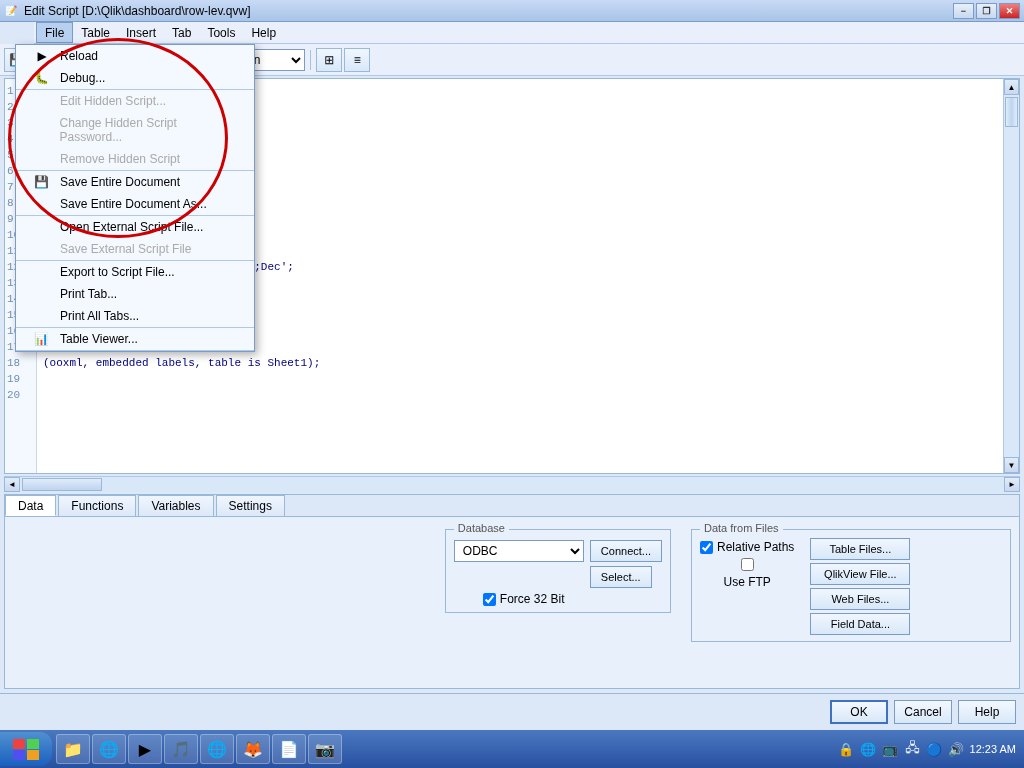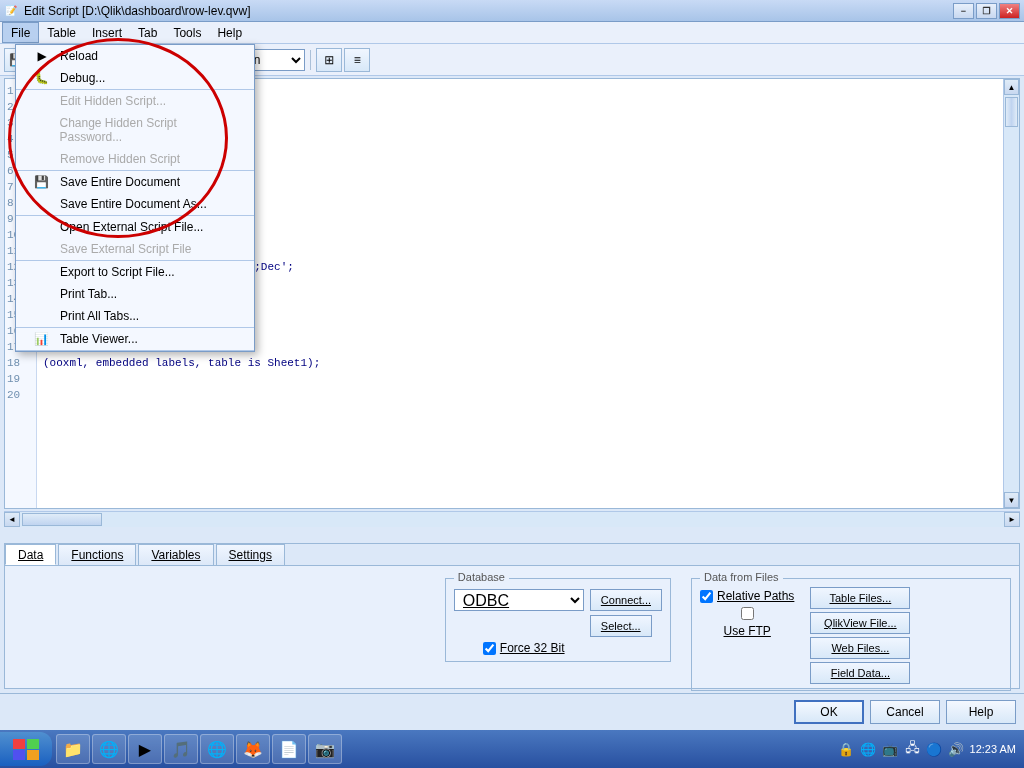--- a/index.html
+++ b/index.html
@@ -57,20 +57,21 @@
     .title-btn.close { background: linear-gradient(to bottom, #f08080, #cc2222); color: white; }
 
     
     .menu-bar {
       background: #eaf0fb;
       height: 22px;
       display: flex;
       align-items: center;
       border-bottom: 1px solid #b0c8e8;
       padding: 0 2px;
+      margin-left: 34px;
     }
     .menu-item {
       padding: 2px 8px;
       cursor: pointer;
       font-size: 12px;
       color: #000;
       height: 100%;
       display: flex;
       align-items: center;
     }
@@ -191,23 +192,22 @@
       border-top: 1px solid #b0c8e8;
       display: flex;
       flex-direction: row;
       margin: 0 4px;
     }
 
     
     .bottom-panel {
       background: #e8f0fc;
       border: 1px solid #9ab8d8;
-      margin: 14px 4px 4px 4px;
-      height: 146px;
-      text-decoration: underline;
+      margin: 0 4px 4px 4px;
+      height: 195px;
     }
     .tab-bar {
       display: flex;
       background: #dce8f8;
       border-bottom: 1px solid #9ab8d8;
       height: 22px;
     }
     .tab {
       padding: 3px 12px;
       border: 1px solid #9ab8d8;
@@ -228,21 +228,21 @@
       display: flex;
       flex-direction: column;
       gap: 6px;
       align-items: flex-end;
     }
     .dropdown-select {
       height: 22px;
       min-width: 130px;
       background: white;
       border: 1px solid #7a9cc7;
-      font-size: 16px;
+      font-size: 12px;
       padding: 0 4px;
     }
     .panel-btn {
       height: 22px;
       padding: 0 10px;
       background: linear-gradient(to bottom, #f0f6ff, #d8e8f8);
       border: 1px solid #7a9cc7;
       cursor: pointer;
       font-size: 11px;
     }
@@ -365,21 +365,21 @@
     
     .action-btns {
       display: flex;
       justify-content: flex-end;
       gap: 6px;
       padding: 6px 8px;
       background: #dce8f8;
       border-top: 1px solid #9ab8d8;
     }
     .action-btn {
-      width: 70px;
+      width: 58px;
       height: 24px;
       background: linear-gradient(to bottom, #f4f8ff, #d8e8f8);
       border: 1px solid #7a9cc7;
       cursor: pointer;
       font-size: 12px;
     }
     .action-btn.ok { border: 2px solid #4070c0; }
 
     .main-window {
       position: absolute;

